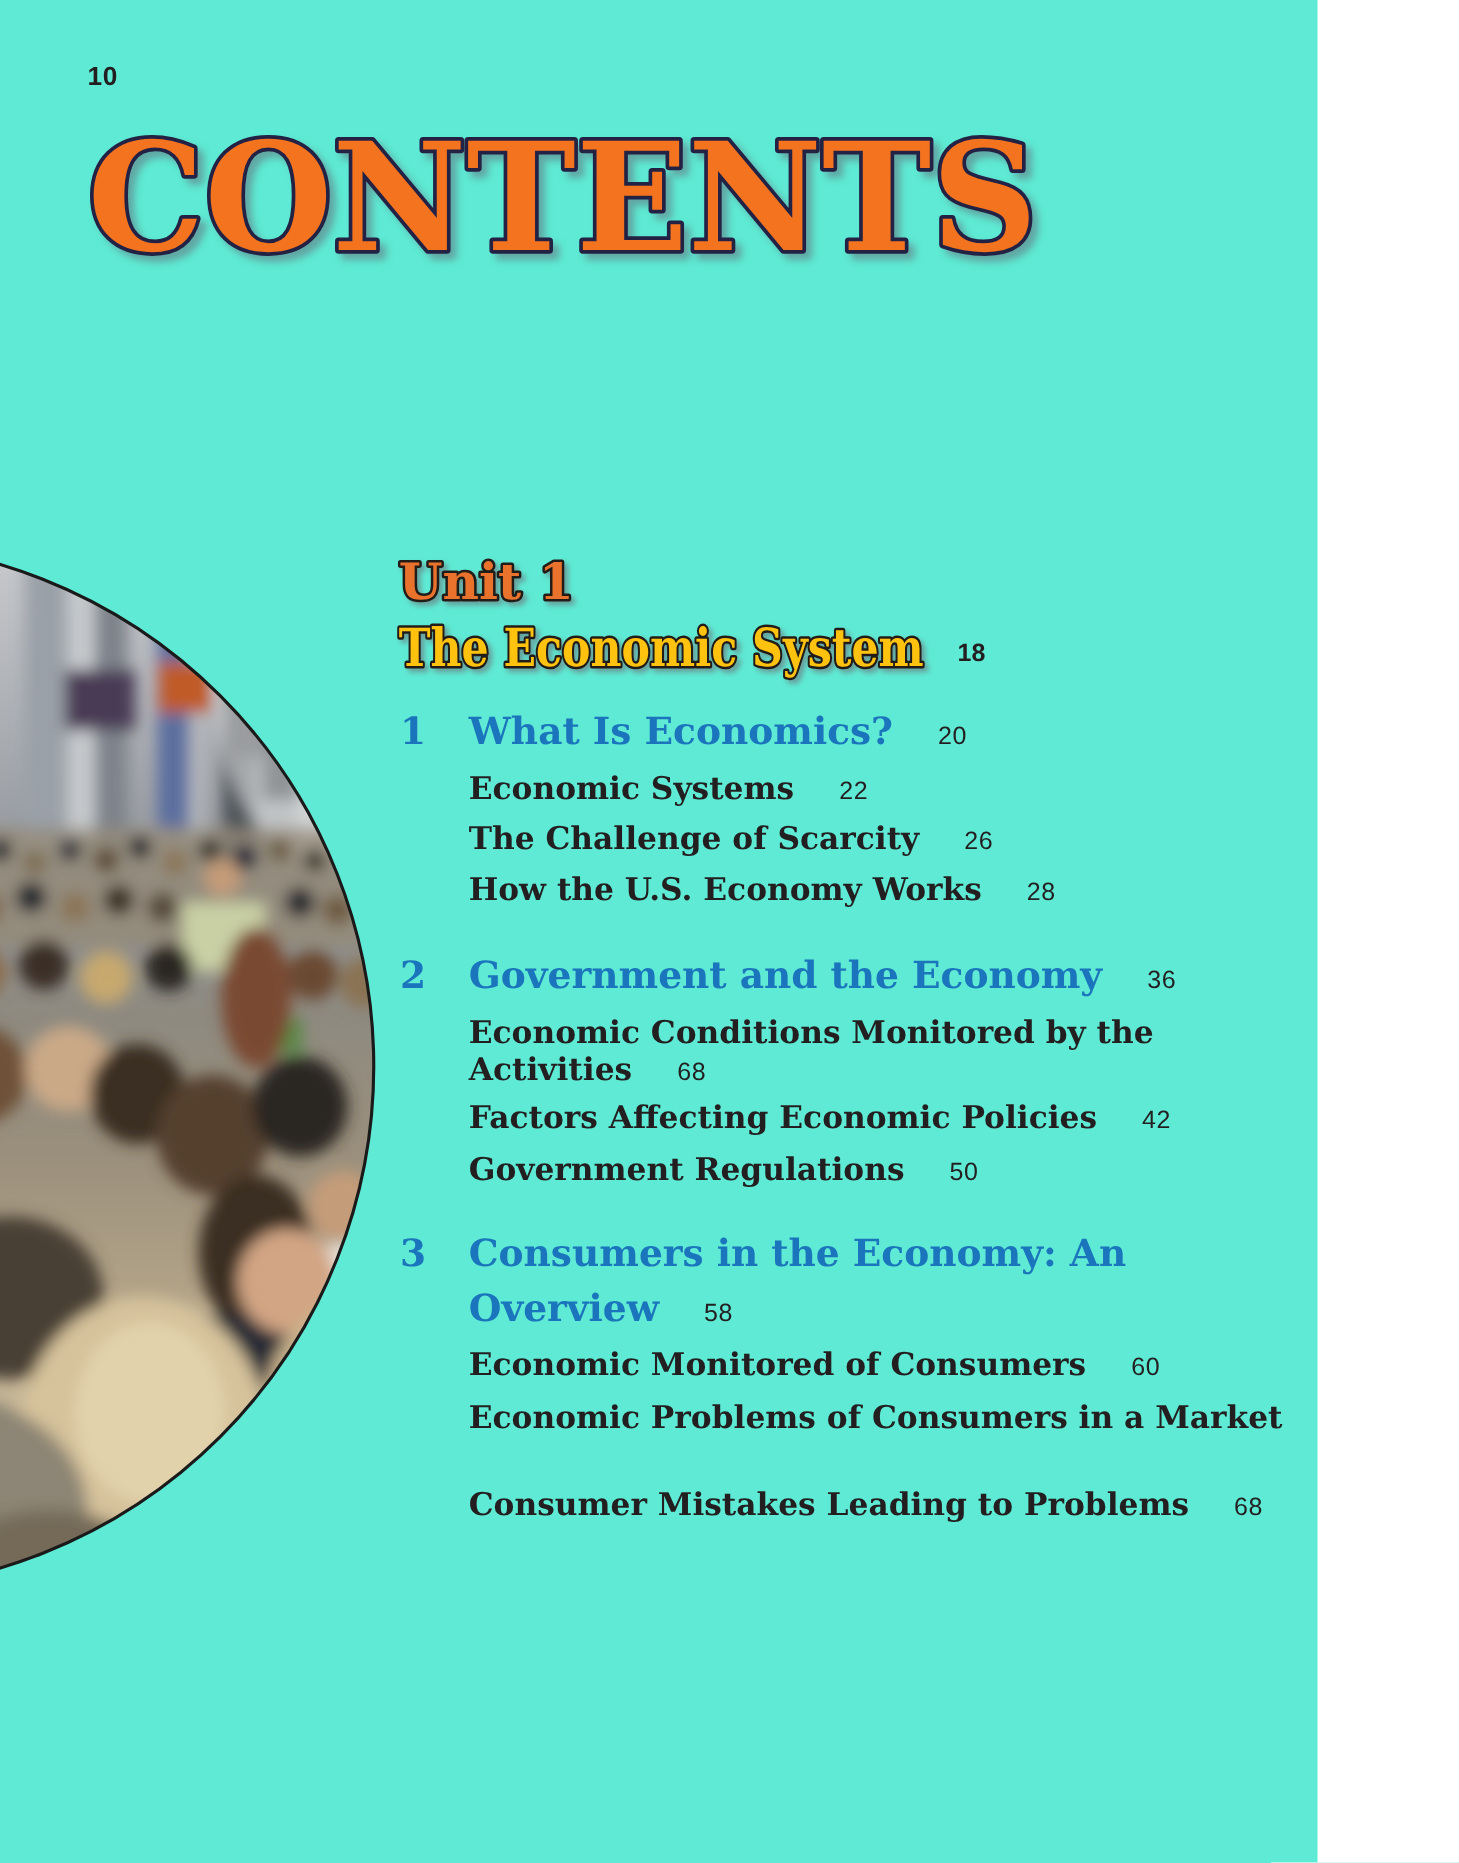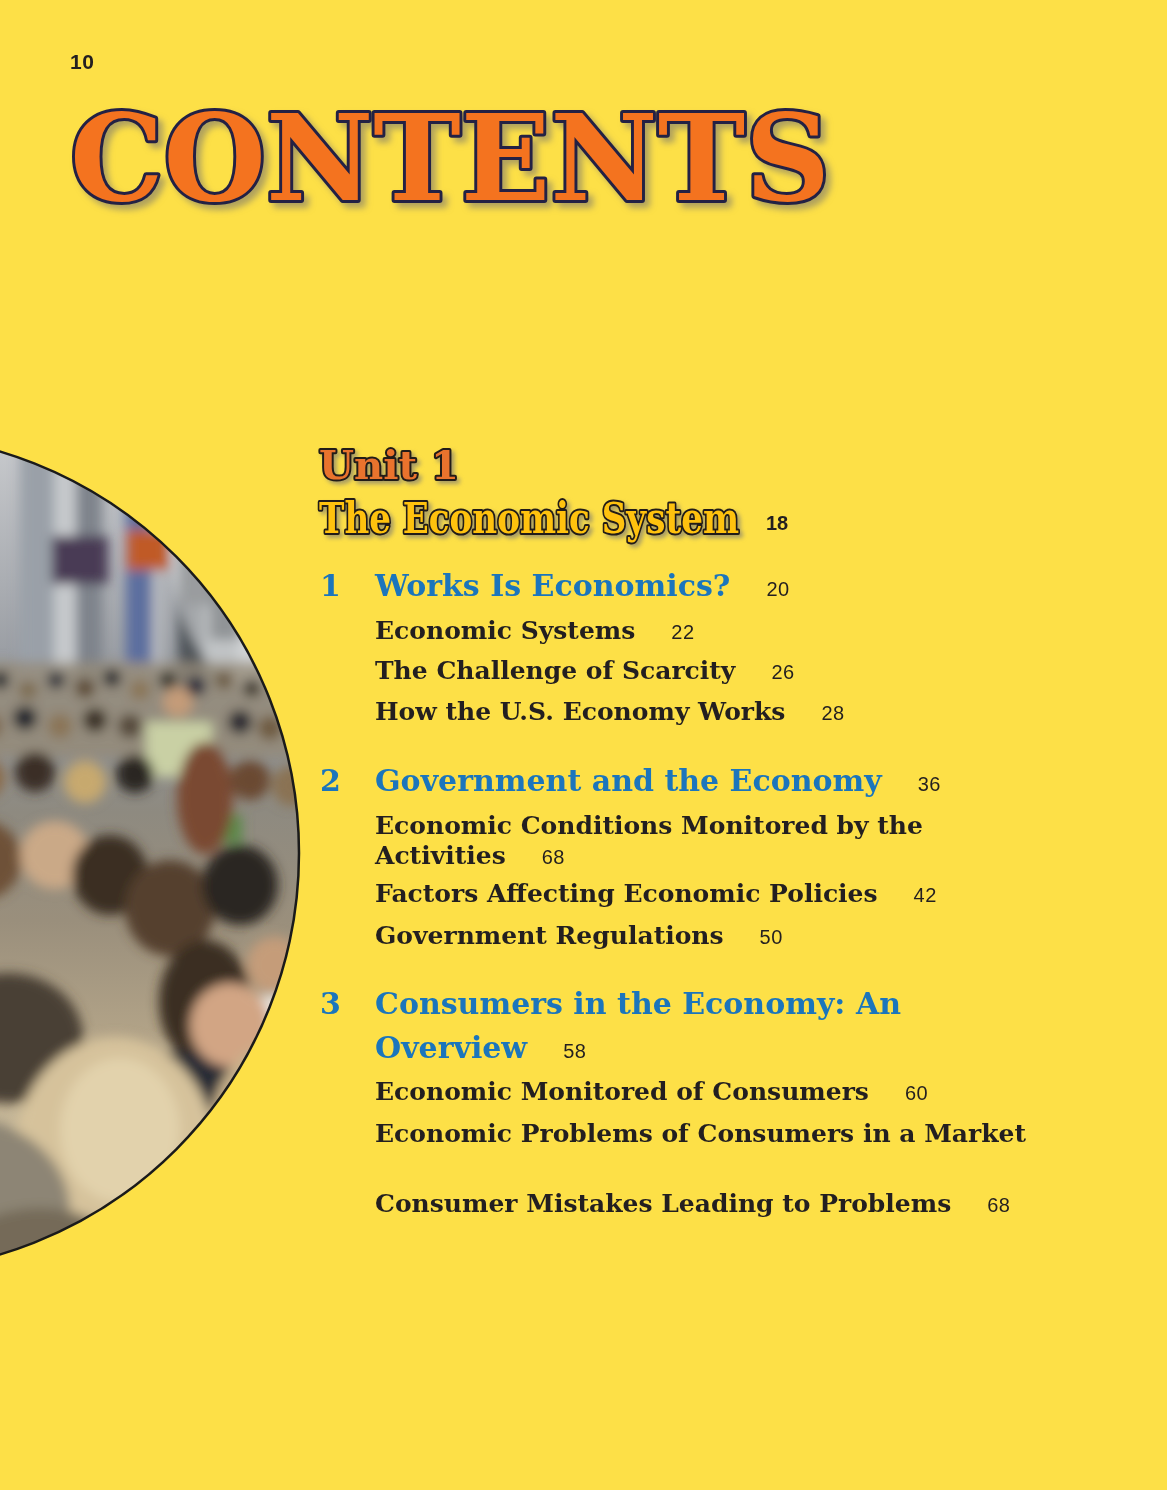--- a/index.html
+++ b/index.html
@@ -1,19 +1,19 @@
 <!DOCTYPE html>
 <html><head>
 <meta charset="utf-8">
 <style>
   html,body{margin:0;padding:0;background:#ffffff;}
   .page{
     position:relative;
-    width:1167px;height:1490px;
-    background:#fde047;
+    width:1054px;height:1490px;
+    background:#5eead4;
     overflow:hidden;
     font-family:"Liberation Sans",sans-serif;
   }
   .folio{
     position:absolute;left:70px;top:50px;
     font:bold 21px "Liberation Sans",sans-serif;
     color:#231F20;letter-spacing:.5px;
   }
   .svg-abs{position:absolute;overflow:visible;}
   .display-text{
@@ -181,21 +181,21 @@
     <text x="5" y="45" font-size="40" class="display-text unit-line1" textLength="140" lengthAdjust="spacingAndGlyphs">Unit 1</text>
     <text x="5" y="99" font-size="42" class="display-text unit-line2" textLength="420" lengthAdjust="spacingAndGlyphs">The Economic System</text>
   </svg>
   <span class="unit-page">18</span>
 
   <section class="chapter ch1">
     <span class="ch-num">1</span>
     <div class="ch-body">
       <div class="ch-title">
         <div class="tline">
-          <span>Works Is Economics?</span><span class="pagenum">20</span>
+          <span>What Is Economics?</span><span class="pagenum">20</span>
         </div>
       </div>
     </div>
     <div class="section sec-0">
       <div class="sline"><span>Economic Systems</span><span class="pagenum">22</span></div>
     </div>
     <div class="section sec-1">
       <div class="sline"><span>The Challenge of Scarcity</span><span class="pagenum">26</span></div>
     </div>
     <div class="section sec-2">

